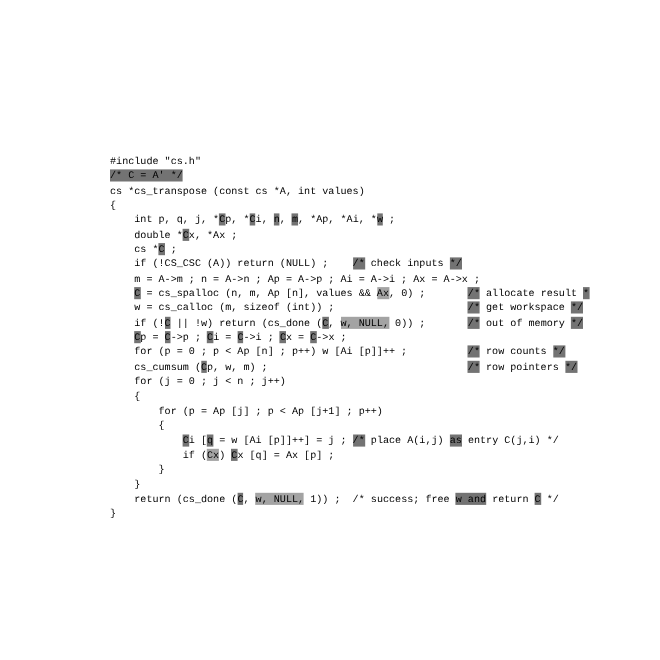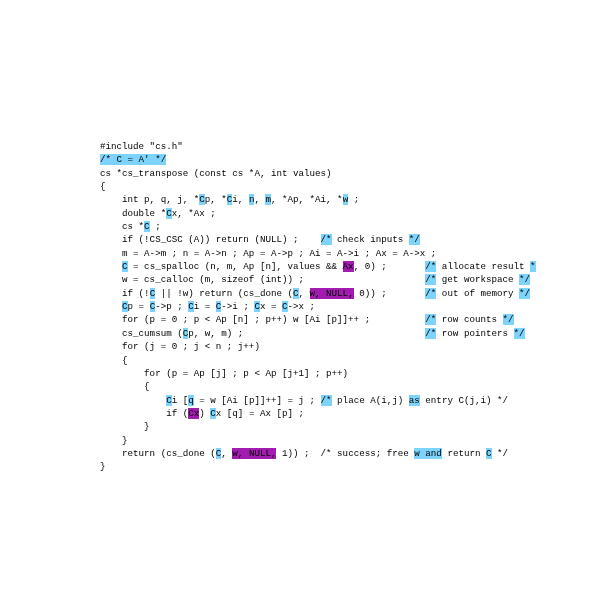--- a/index.html
+++ b/index.html
@@ -11,19 +11,19 @@
     overflow: hidden;
   }
   .page {
     padding: 140px 0 0 100px;
     font-family: "Courier New", Courier, monospace;
     font-size: 9.2px;
     line-height: 1.45;
     color: #000;
     white-space: pre;
   }
-  .hy { background: #7dd3fc; }
-  .hr { background: #a21caf; }
+  .hy { background: #737373; }
+  .hr { background: #a3a3a3; }
 </style>
 </head>
 <body>
 
 <div class="page" id="code"><div>#include "cs.h"</div><div><span class="hy">/* C = A' */</span></div><div>cs *cs_transpose (const cs *A, int values)</div><div>{</div><div><span>    int p, q, j, *</span><span class="hy">C</span><span>p, *</span><span class="hy">C</span><span>i, </span><span class="hy">n</span><span>, </span><span class="hy">m</span><span>, *Ap, *Ai, *</span><span class="hy">w</span><span> ;</span></div><div><span>    double *</span><span class="hy">C</span><span>x, *Ax ;</span></div><div><span>    cs *</span><span class="hy">C</span><span> ;</span></div><div><span>    if (!CS_CSC (A)) return (NULL) ;    </span><span class="hy">/*</span><span> check inputs </span><span class="hy">*/</span></div><div>    m = A-&gt;m ; n = A-&gt;n ; Ap = A-&gt;p ; Ai = A-&gt;i ; Ax = A-&gt;x ;</div><div><span>    </span><span class="hy">C</span><span> = cs_spalloc (n, m, Ap [n], values &amp;&amp; </span><span class="hr">Ax</span><span>, 0) ;       </span><span class="hy">/*</span><span> allocate result </span><span class="hy">*</span></div><div><span>    w = cs_calloc (m, sizeof (int)) ;                      </span><span class="hy">/*</span><span> get workspace </span><span class="hy">*/</span></div><div><span>    if (!</span><span class="hy">C</span><span> || !w) return (cs_done (</span><span class="hy">C</span><span>, </span><span class="hr">w, NULL,</span><span> 0)) ;       </span><span class="hy">/*</span><span> out of memory </span><span class="hy">*/</span></div><div><span>    </span><span class="hy">C</span><span>p = </span><span class="hy">C</span><span>-&gt;p ; </span><span class="hy">C</span><span>i = </span><span class="hy">C</span><span>-&gt;i ; </span><span class="hy">C</span><span>x = </span><span class="hy">C</span><span>-&gt;x ;</span></div><div><span>    for (p = 0 ; p &lt; Ap [n] ; p++) w [Ai [p]]++ ;          </span><span class="hy">/*</span><span> row counts </span><span class="hy">*/</span></div><div><span>    cs_cumsum (</span><span class="hy">C</span><span>p, w, m) ;                                 </span><span class="hy">/*</span><span> row pointers </span><span class="hy">*/</span></div><div>    for (j = 0 ; j &lt; n ; j++)</div><div>    {</div><div>        for (p = Ap [j] ; p &lt; Ap [j+1] ; p++)</div><div>        {</div><div><span>            </span><span class="hy">C</span><span>i [</span><span class="hy">q</span><span> = w [Ai [p]]++] = j ; </span><span class="hy">/*</span><span> place A(i,j) </span><span class="hy">as</span><span> entry C(j,i) */</span></div><div><span>            if (</span><span class="hr">Cx</span><span>) </span><span class="hy">C</span><span>x [q] = Ax [p] ;</span></div><div>        }</div><div>    }</div><div><span>    return (cs_done (</span><span class="hy">C</span><span>, </span><span class="hr">w, NULL,</span><span> 1)) ;  /* success; free </span><span class="hy">w and</span><span> return </span><span class="hy">C</span><span> */</span></div><div>}</div></div>
 
 </body></html>

